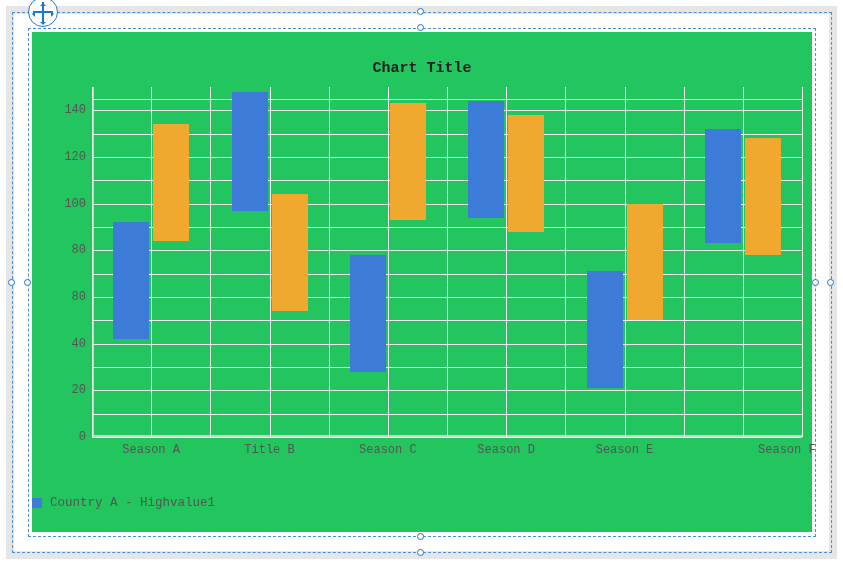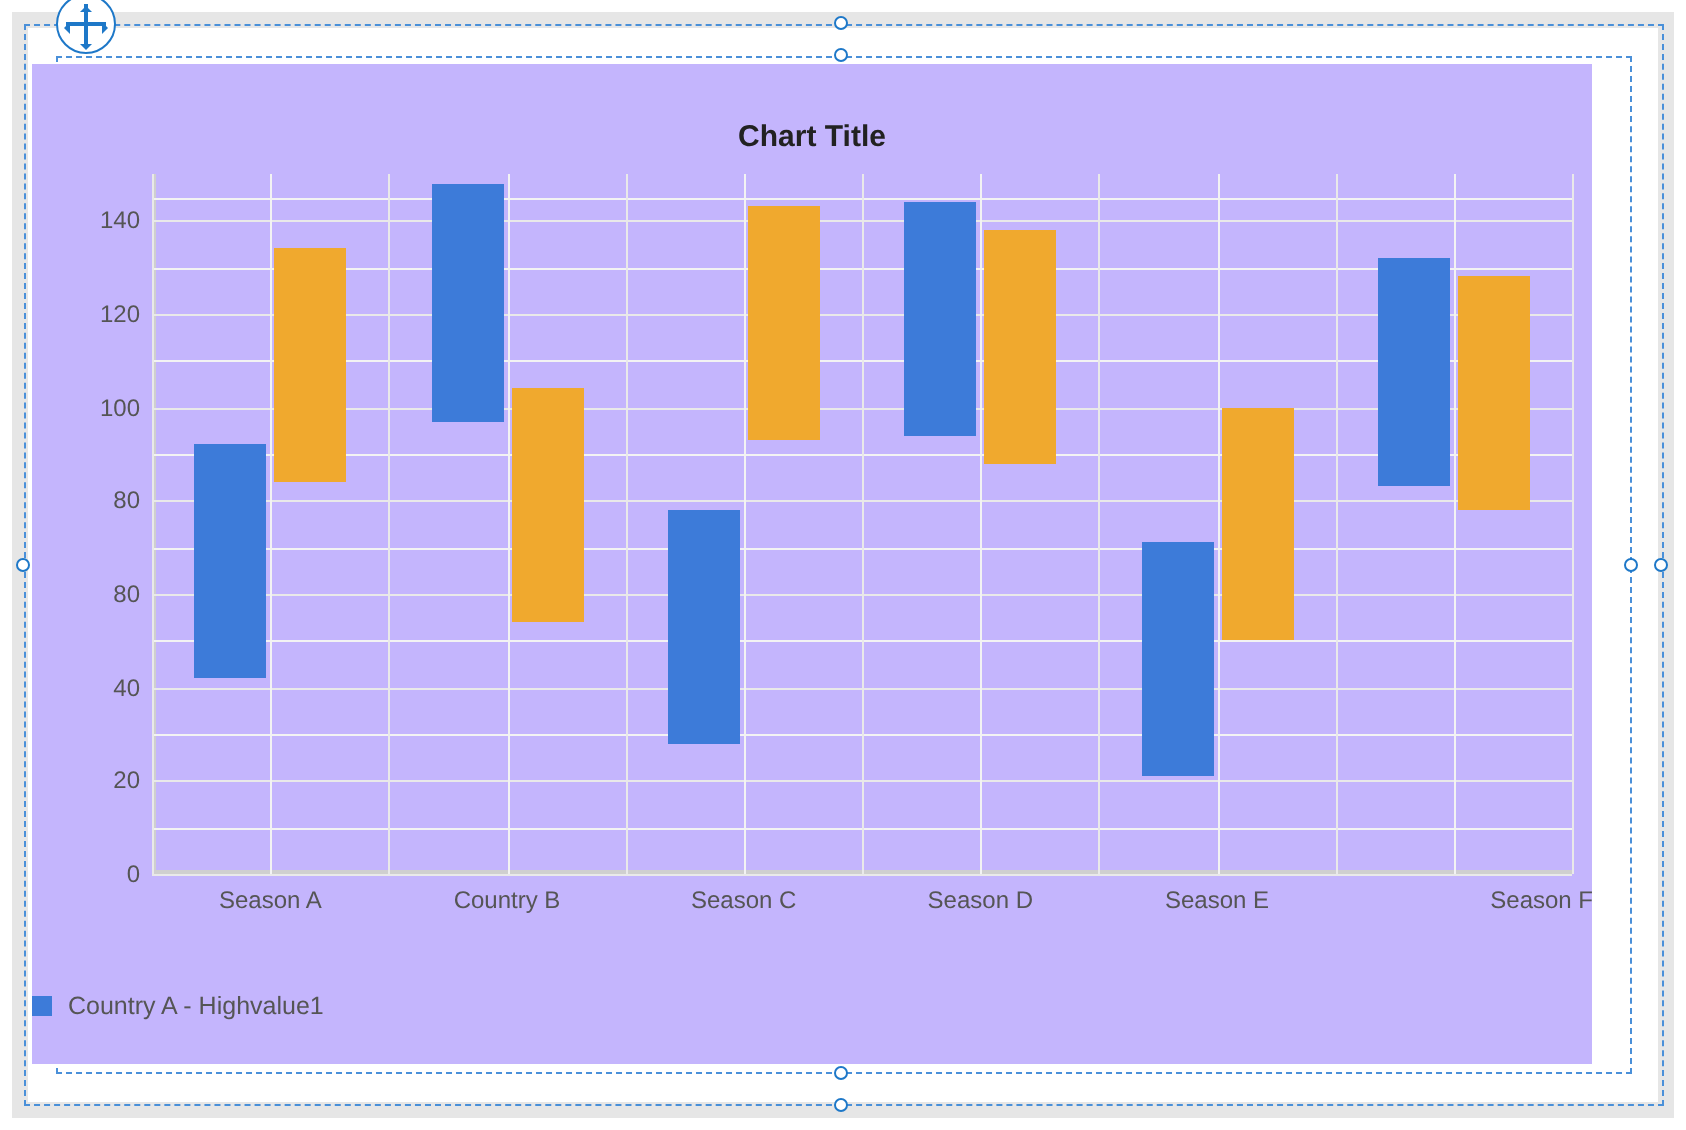--- a/index.html
+++ b/index.html
@@ -79,24 +79,25 @@
     border: 3px solid transparent;
   }
   .ma-up    { left: 40px; top: 0px;  border-bottom-color: #1e78c8; }
   .ma-down  { left: 40px; top: 22px; border-top-color: #1e78c8; }
   .ma-left  { left: 29px; top: 11px; border-right-color: #1e78c8; }
   .ma-right { left: 51px; top: 11px; border-left-color: #1e78c8; }
 
   
   .chart {
     position: absolute;
-    left: 16px; top: 32px;
+    left: 32px; top: 32px;
     width: 780px; height: 500px;
-    background: #c4b5fd;
-    box-sizing: border-box;
+    background: #22c55e;
+    box-sizing: border-box;
+    font-family: Liberation Mono, monospace;
   }
   .chart-title {
     width: 100%;
     text-align: center;
     font-weight: 700;
     font-size: 15px;
     color: #222;
     padding-top: 28px;
     box-sizing: border-box;
   }
@@ -222,21 +223,21 @@
       <div class="gridline-h" style="top: 23.3333px;"></div>
       <div class="y-tick" style="top: 23.3333px; margin-left: 15px;">140</div>
       <div class="gridline-h minor" style="top: 11.6667px;"></div>
       <div class="gridline-v" style="left: 0px;"></div>
       <div class="gridline-v minor" style="left: 59.1667px;"></div>
       <div class="x-tick" style="left: 59.1667px;">Season A</div>
       <div class="bar blue" style="left: 21.1667px; width: 36px; top: 135.333px; height: 116.667px;"></div>
       <div class="bar orange" style="left: 61.1667px; width: 36px; top: 37.3333px; height: 116.667px;"></div>
       <div class="gridline-v" style="left: 118.333px;"></div>
       <div class="gridline-v minor" style="left: 177.5px;"></div>
-      <div class="x-tick" style="left: 177.5px;">Country B</div>
+      <div class="x-tick" style="left: 177.5px;">Title B</div>
       <div class="bar blue" style="left: 139.5px; width: 36px; top: 4.66667px; height: 119px;"></div>
       <div class="bar orange" style="left: 179.5px; width: 36px; top: 107.333px; height: 116.667px;"></div>
       <div class="gridline-v" style="left: 236.667px;"></div>
       <div class="gridline-v minor" style="left: 295.833px;"></div>
       <div class="x-tick" style="left: 295.833px;">Season C</div>
       <div class="bar blue" style="left: 257.833px; width: 36px; top: 168px; height: 116.667px;"></div>
       <div class="bar orange" style="left: 297.833px; width: 36px; top: 16.3333px; height: 116.667px;"></div>
       <div class="gridline-v" style="left: 355px;"></div>
       <div class="gridline-v minor" style="left: 414.167px;"></div>
       <div class="x-tick" style="left: 414.167px;">Season D</div>

